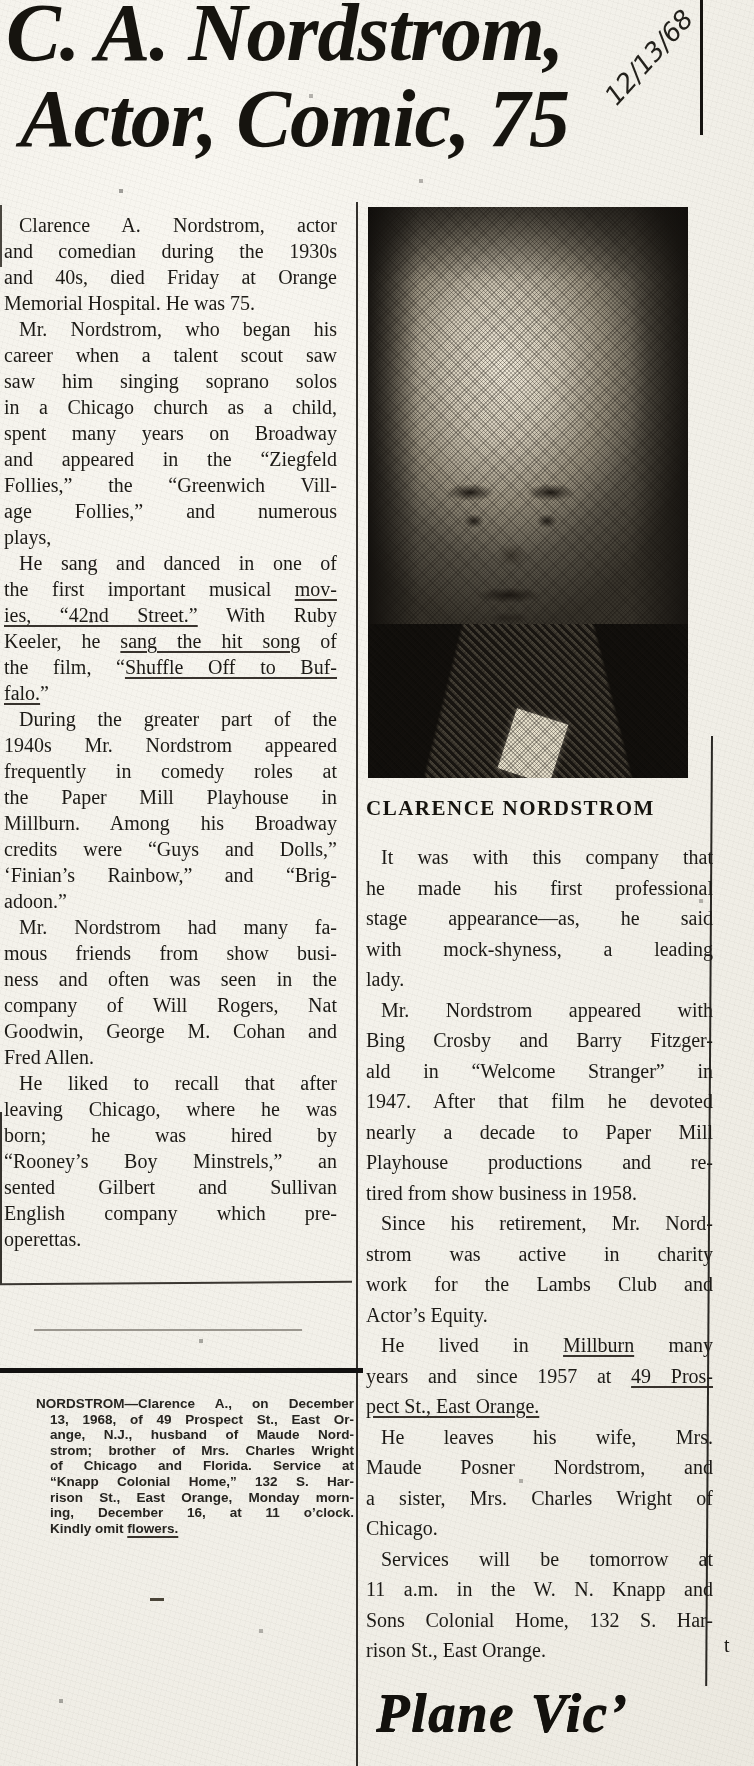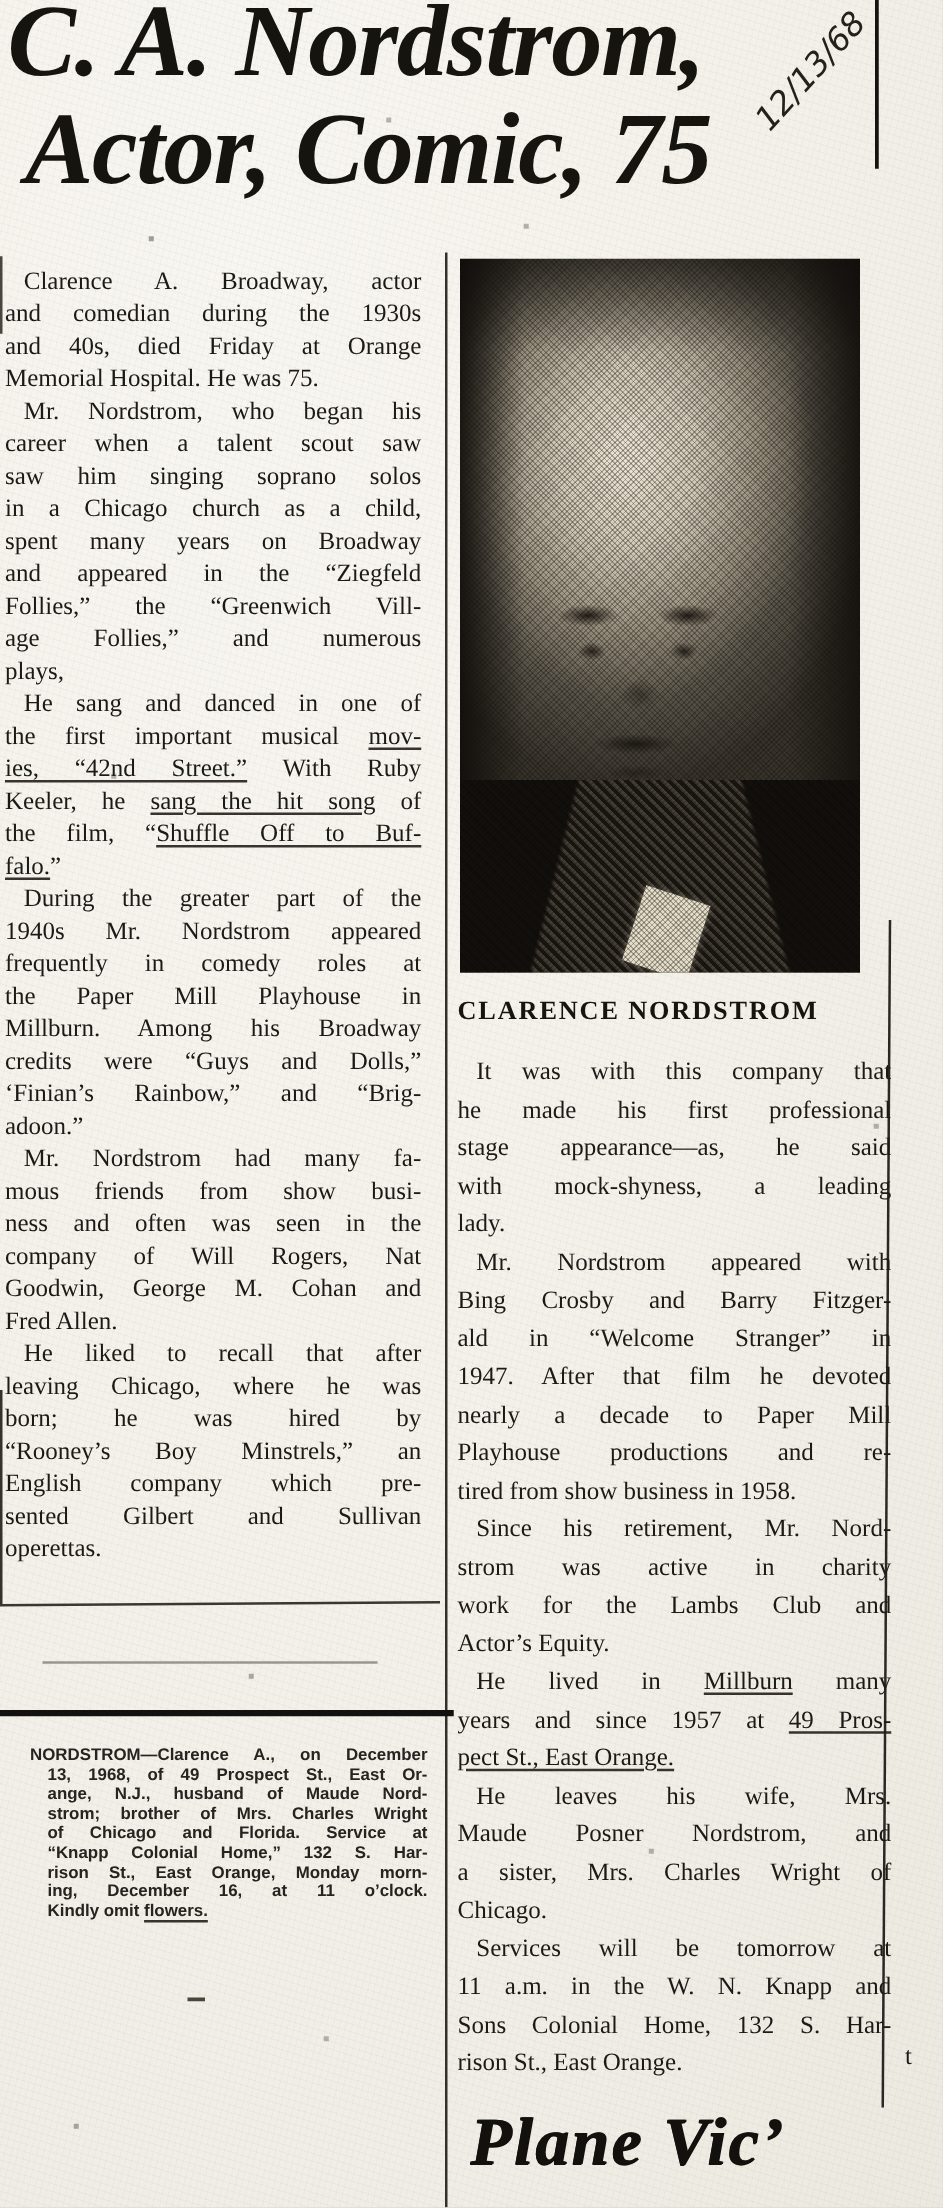--- a/index.html
+++ b/index.html
@@ -61,21 +61,21 @@
      linear-gradient(104deg, rgba(14,12,9,.95) 0 26%, rgba(14,12,9,0) 27%),
      linear-gradient(-104deg, rgba(14,12,9,.95) 0 26%, rgba(14,12,9,0) 27%),
      repeating-linear-gradient(45deg, #433e34 0 3px, #181511 3px 6px);}
   .ph-shirt{left:43%;bottom:0;width:17%;height:11%;background:#e3dcc8;transform:rotate(18deg);
     box-shadow:0 0 6px rgba(220,210,190,.4);}
   .ph-dots{inset:0;background:
     repeating-linear-gradient(45deg, rgba(22,18,14,.30) 0 1px, transparent 1px 3px),
     repeating-linear-gradient(-45deg, rgba(22,18,14,.30) 0 1px, transparent 1px 3px);}
   .caption{position:absolute;left:366px;top:796px;width:326px;text-align:left;
     font-weight:700;font-size:21px;letter-spacing:1.5px;color:#16140f;white-space:nowrap;}
-  .notice{position:absolute;left:24px;top:1396px;width:318px;
+  .notice{position:absolute;left:36px;top:1396px;width:318px;
     font-family:"Liberation Sans", sans-serif;font-weight:700;font-size:13.5px;line-height:15.6px;color:#262420;}
   .notice .ncont{padding-left:14px;}
   .frag-t{position:absolute;left:724px;top:1634px;font-size:20px;color:#1c1a16;}
   .frag-dash{position:absolute;left:150px;top:1598px;width:14px;height:3px;background:#4a4539;}
   .plane{position:absolute;left:376px;top:1682px;font-style:italic;font-weight:700;
     font-size:54px;letter-spacing:2px;color:#13110d;white-space:nowrap;
     text-shadow:1px 0 0 #13110d, 0 1px 0 #13110d;text-align:center;}
 </style>
 </head>
 <body>
@@ -89,21 +89,21 @@
   <div class="hand-date">12/13/68</div>
 
   <div class="vrule rule-topright"></div>
   <div class="vrule rule-col"></div>
   <div class="vrule rule-right"></div>
   <div class="vrule rule-left-a"></div>
   <div class="vrule rule-left-b"></div>
 
   <div class="col col-left" id="col-left">
       <div class="para">
-        <div class="tline ind">Clarence A. Broadway, actor</div>
+        <div class="tline ind">Clarence A. Nordstrom, actor</div>
         <div class="tline">and comedian during the 1930s</div>
         <div class="tline">and 40s, died Friday at Orange</div>
         <div class="tline last">Memorial Hospital. He was 75.</div>
       </div>
       <div class="para">
         <div class="tline ind">Mr. Nordstrom, who began his</div>
         <div class="tline">career when a talent scout saw</div>
         <div class="tline">saw him singing soprano solos</div>
         <div class="tline">in a Chicago church as a child,</div>
         <div class="tline">spent many years on Broadway</div>
@@ -136,22 +136,22 @@
         <div class="tline">ness and often was seen in the</div>
         <div class="tline">company of Will Rogers, Nat</div>
         <div class="tline">Goodwin, George M. Cohan and</div>
         <div class="tline last">Fred Allen.</div>
       </div>
       <div class="para">
         <div class="tline ind">He liked to recall that after</div>
         <div class="tline">leaving Chicago, where he was</div>
         <div class="tline">born; he was hired by</div>
         <div class="tline">“Rooney’s Boy Minstrels,” an</div>
+        <div class="tline">sented Gilbert and Sullivan</div>
         <div class="tline">English company which pre-</div>
-        <div class="tline">sented Gilbert and Sullivan</div>
         <div class="tline last">operettas.</div>
       </div>
     </div>
 
   <div class="photo">
     <div class="ph ph-base"></div>
     <div class="ph ph-vig"></div>
     <div class="ph ph-feat"></div>
     <div class="ph ph-jacket"></div>
     <div class="ph ph-shirt"></div>

